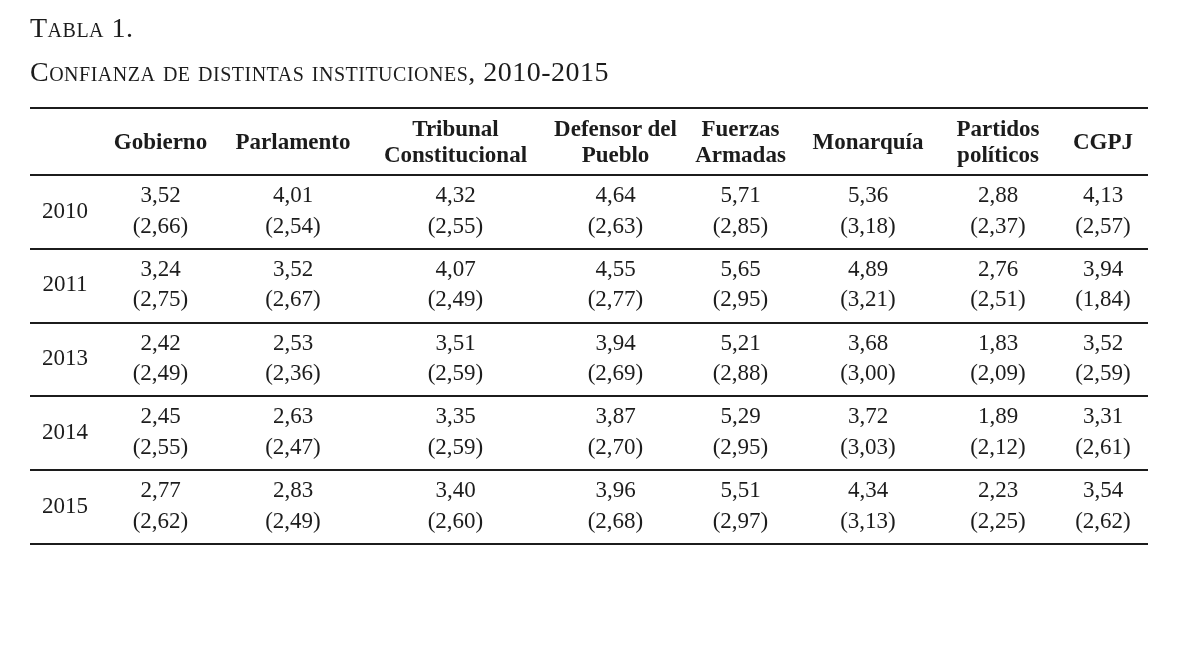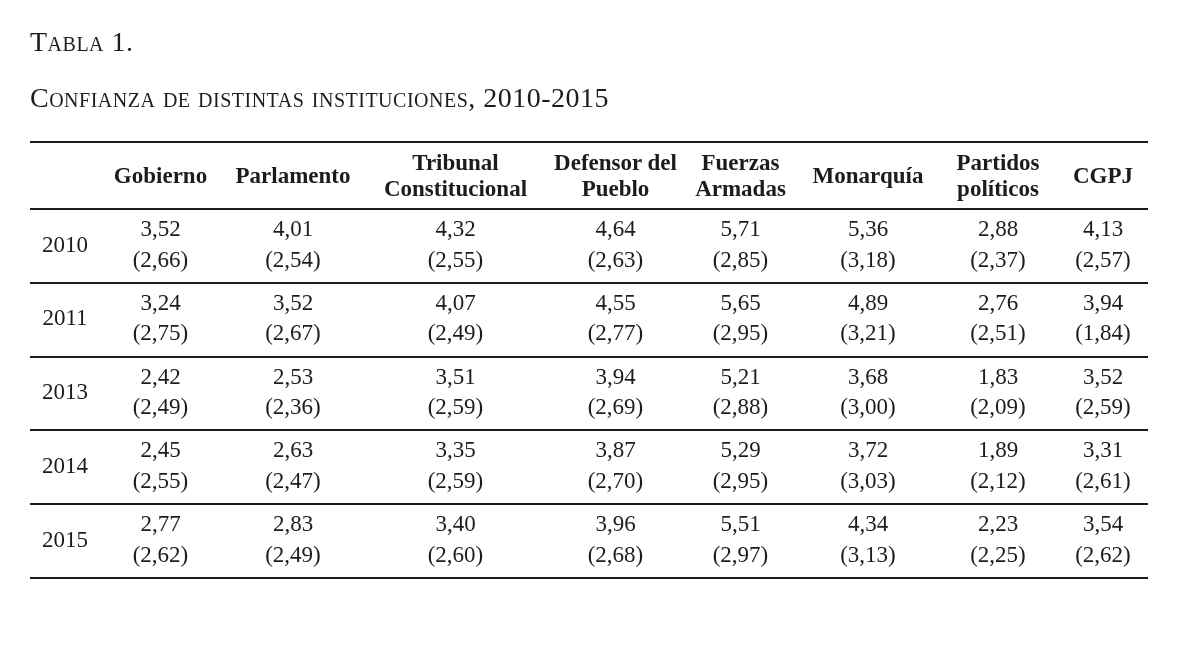--- a/index.html
+++ b/index.html
@@ -6,39 +6,39 @@
   html, body { background: #ffffff; }
   .page {
     position: relative;
     width: 1178px;
     height: 661px;
     background: #ffffff;
     font-family: "Liberation Serif", "DejaVu Serif", serif;
     color: #1c1c1c;
     overflow: hidden;
   }
-  .content { padding: 24px 30px 0 30px; }
+  .content { padding: 10px 30px 0 30px; }
 
   .table-label {
     font-variant: small-caps;
     font-size: 28px;
     letter-spacing: 0.5px;
     line-height: 1.3;
   }
   .table-caption {
     font-variant: small-caps;
     font-size: 28px;
     letter-spacing: 0.5px;
     line-height: 1.3;
-    margin-top: 20px;
+    margin-top: 8px;
   }
 
   table.data-table {
     width: 1118px;
-    margin-top: 24px;
+    margin-top: 16px;
     border-collapse: collapse;
     table-layout: fixed;
   }
   table.data-table thead th {
     font-weight: bold;
     font-size: 23px;
     line-height: 1.12;
     text-align: center;
     vertical-align: middle;
     border-top: 2px solid #1c1c1c;

